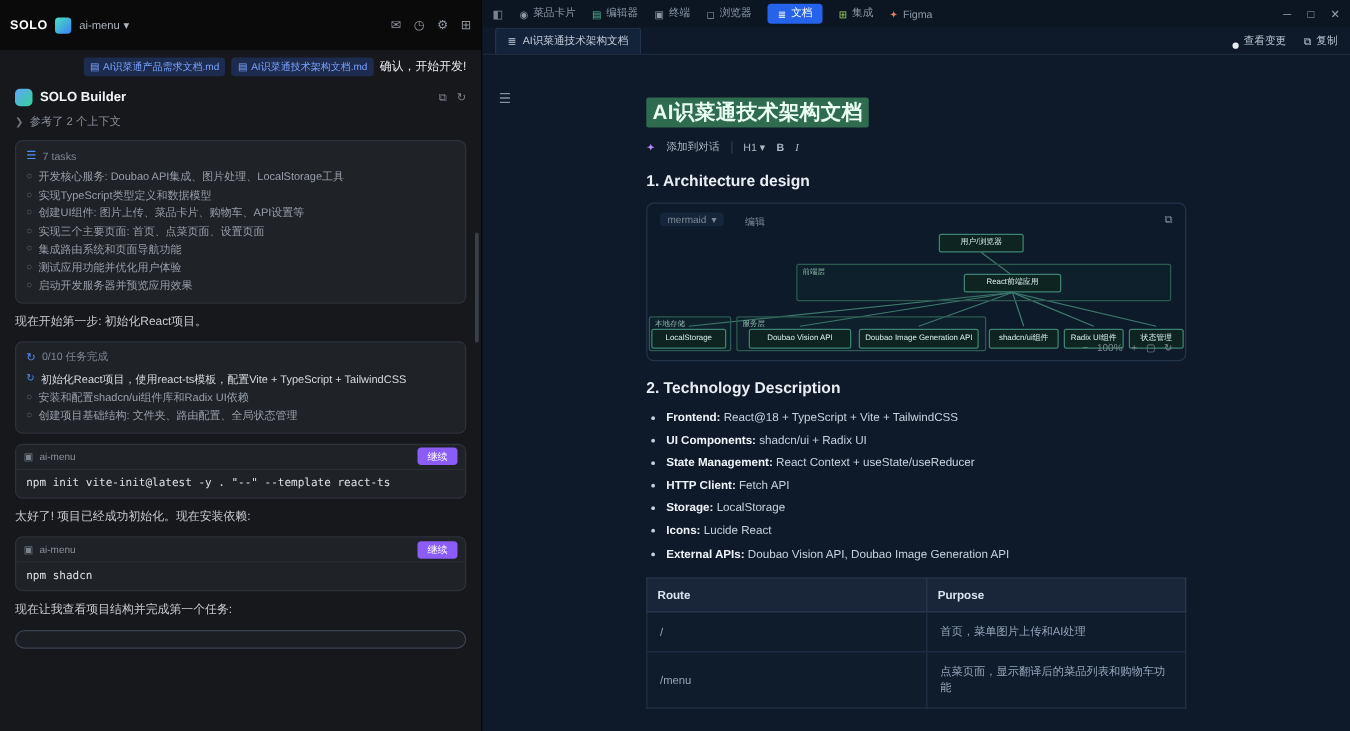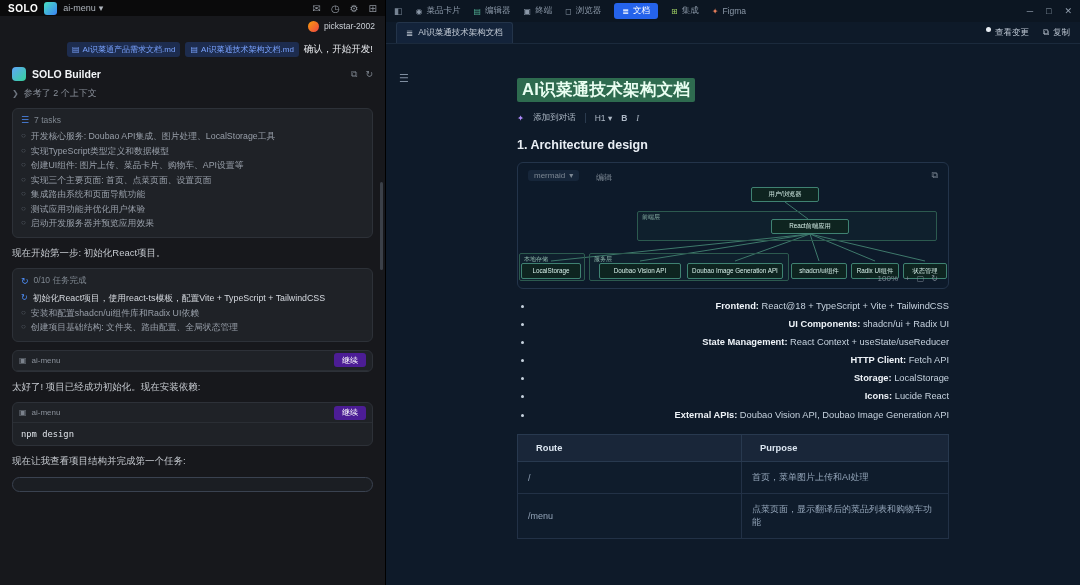--- a/index.html
+++ b/index.html
@@ -2,21 +2,21 @@
 <html><head>
 <meta charset="utf-8">
 <style>
   * { margin:0; padding:0; box-sizing:border-box; }
   html,body { width:1080px; height:585px; overflow:hidden; background:#0e1826;
     font-family:"Liberation Sans","DejaVu Sans",sans-serif; }
   .app { display:flex; width:1080px; height:585px; }
 
   
   .left { width:386px; height:585px; background:#17181c; display:flex; flex-direction:column; border-right:1px solid #000; }
-  .l-topbar { height:16px; background:#0a0a0b; display:flex; align-items:center; padding:0 8px; gap:6px; flex:0 0 auto; }
+  .l-topbar { height:40px; background:#0a0a0b; display:flex; align-items:center; padding:0 8px; gap:6px; flex:0 0 auto; }
   .logo { color:#fff; font-weight:bold; font-size:10px; letter-spacing:.5px; }
   .logo-badge { width:13px; height:13px; border-radius:3px; background:linear-gradient(135deg,#49e0c0,#3b82f6); display:inline-block; }
   .menu-btn { color:#aeb4bc; font-size:9px; display:flex; align-items:center; gap:3px; cursor:pointer; }
   .l-top-icons { margin-left:auto; display:flex; gap:10px; color:#8d939c; font-size:10px; }
   .l-top-icons span { cursor:pointer; }
   .userbar { height:20px; display:flex; align-items:center; justify-content:flex-end; gap:5px; padding:0 10px; flex:0 0 auto; }
   .avatar { width:11px; height:11px; border-radius:50%; background:linear-gradient(135deg,#f59e0b,#ef4444); }
   .username { color:#c9ced5; font-size:8.5px; }
 
   .chat { flex:1; padding:2px 12px 8px 12px; position:relative; overflow:hidden; color:#c6cad0; font-size:10px; }
@@ -40,37 +40,37 @@
   .card-hd .hd-ic { color:#4e8ef7; font-size:9px; }
   .titem { display:flex; align-items:flex-start; gap:5px; font-size:8.8px; color:#989fa9; line-height:12.5px; padding:1px 0; }
   .titem .ci { color:#5a616b; font-size:8px; line-height:12px; flex:0 0 auto; }
   .titem.active { color:#d6dae0; }
   .titem.active .ci { color:#4e8ef7; }
 
   .term { background:#1f2227; border:1px solid #2d3138; border-radius:6px; margin:8px 0; overflow:hidden; }
   .term-hd { display:flex; align-items:center; height:20px; padding:0 6px; gap:5px; border-bottom:1px solid #2a2e34; }
   .term-hd .tic { color:#7b828c; font-size:8px; }
   .term-hd .tlabel { color:#8a919b; font-size:8px; }
-  .cont-btn { margin-left:auto; background:#4c1d95; color:#fff; font-size:8px; padding:1.5px 8px; border-radius:3px; border:none; cursor:pointer; }
+  .cont-btn { margin-left:auto; background:#8b5cf6; color:#fff; font-size:8px; padding:1.5px 8px; border-radius:3px; border:none; cursor:pointer; }
   .term-body { padding:6px 8px; font-family:"DejaVu Sans Mono","Liberation Mono",monospace; font-size:8.8px; color:#dde1e7; }
 
   .inputbox { border:1px solid #3a4250; background:#1b1e23; border-radius:8px; padding:7px 8px 6px; margin-top:8px; }
 
   
   .right { flex:1; height:585px; background:#0e1a29; display:flex; flex-direction:column; }
   .r-tabbar { height:22px; background:#0c1622; display:flex; align-items:center; padding:0 8px; gap:13px; font-size:8.5px; color:#8b98a8; flex:0 0 auto; }
   .r-tabbar .panel-ic { color:#76839302; color:#768393; font-size:9px; }
   .tab { display:flex; align-items:center; gap:4px; cursor:pointer; white-space:nowrap; }
   .tab .tic { font-size:8px; }
   .tab.active { background:#2563eb; color:#fff; border-radius:3px; padding:2px 8px; }
   .winctl { margin-left:auto; display:flex; gap:13px; color:#93a0af; font-size:9px; }
   .r-filebar { height:22px; background:#0e1a29; border-bottom:1px solid #1b2a3c; display:flex; align-items:center; padding:0 10px; gap:6px; flex:0 0 auto; }
   .file-tab { display:flex; align-items:center; gap:5px; color:#c3cbd6; font-size:8.5px; background:#13233a; border:1px solid #23344a; border-bottom:none; border-radius:3px 3px 0 0; padding:2.5px 9px; height:100%; }
   .fb-acts { margin-left:auto; display:flex; align-items:center; gap:14px; color:#b9c3cf; font-size:8.5px; }
-  .fb-acts .grp { display:flex; align-items:flex-start; gap:4px; cursor:pointer; }
+  .fb-acts .grp { display:flex; align-items:flex-end; gap:4px; cursor:pointer; }
   .dot { width:5px; height:5px; border-radius:50%; background:#e8edf3; display:inline-block; }
 
   .r-content { flex:1; position:relative; overflow:hidden; }
   .hamburger { position:absolute; left:13px; top:28px; color:#7f8ea0; font-size:11px; cursor:pointer; }
   .doc { width:432px; margin:22px auto 0; }
   .doc-title { font-size:16.5px; font-weight:bold; color:#eafff2; display:inline-block; background:#2e6b4f; padding:1px 5px; border-radius:2px; letter-spacing:.3px; }
   .doc-toolbar { display:flex; align-items:center; gap:9px; margin:9px 0 4px; color:#aeb9c6; font-size:8.5px; }
   .doc-toolbar .sp { color:#b18cff; }
   .tdiv { width:1px; height:10px; background:#2a3a4e; }
   .tb-b { font-weight:bold; }
@@ -81,26 +81,26 @@
   .mtool { position:absolute; left:10px; top:7px; color:#7d8894; font-size:8px; background:#16263a; padding:1px 6px; border-radius:3px; display:flex; gap:4px; align-items:center; cursor:pointer; }
   .medit { position:absolute; left:78px; top:9px; color:#7d8894; font-size:8px; cursor:pointer; }
   .mcopy { position:absolute; right:10px; top:7px; color:#7d8894; font-size:9px; cursor:pointer; }
   .mzoom { position:absolute; right:10px; bottom:5px; display:flex; gap:7px; align-items:center; color:#7d8894; font-size:8px; }
   .canvas { position:absolute; left:1px; top:22px; width:430px; height:102px; }
   .node { position:absolute; background:#0e2420; border:1px solid #3f8272; border-radius:2px; color:#d6efe8; font-size:6.3px; display:flex; align-items:center; justify-content:center; text-align:center; line-height:1.1; padding:1px; }
   .grp-box { position:absolute; border:1px solid #2c5a4f; border-radius:2px; background:rgba(40,90,78,.10); }
   .grp-lab { position:absolute; font-size:6px; color:#8fb8ac; top:1px; left:4px; }
   .edges { position:absolute; inset:0; }
 
-  ul.tech { padding-left:16px; margin:0 0 0;text-align:right; }
+  ul.tech { padding-left:16px; margin:0 0 0; }
   ul.tech li { font-size:9.3px; line-height:14.6px; color:#c6d2de; margin:3.5px 0; }
   ul.tech b { color:#eef3f8; }
 
   table.routes { width:100%; border-collapse:collapse; margin:12px 0 6px; }
-  table.routes th { background:#192639; color:#dbe5f0; font-size:9.3px; text-align:left; padding:8px 18px; border:1px solid #28394f; font-weight:bold; }
+  table.routes th { background:#192639; color:#dbe5f0; font-size:9.3px; text-align:left; padding:8px 8px; border:1px solid #28394f; font-weight:bold; }
   table.routes td { background:#0f1c2c; color:#93a4b8; font-size:9px; padding:9px 10px; border:1px solid #223146; }
   table.routes .c1 { width:52%; }
 </style>
 </head>
 <body>
 
 <div class="app">
 
   <div class="left">
 
@@ -112,24 +112,20 @@
         <span>▾</span>
       </span>
       <span class="l-top-icons">
         <span>✉</span>
         <span>◷</span>
         <span>⚙</span>
         <span>⊞</span>
       </span>
     </div>
 
-    <div class="userbar">
-      <span class="avatar"></span>
-      <span class="username">pickstar-2002</span>
-    </div>
 
     <div class="chat">
       <div class="scroll-thumb"></div>
 
       <div class="umsg">
         <span class="chip">
           <span>▤</span>
           <span>AI识菜通产品需求文档.md</span>
         </span>
         <span class="chip">
@@ -209,31 +205,32 @@
           <span>创建项目基础结构: 文件夹、路由配置、全局状态管理</span>
         </div>
       </div>
 
       <div class="term">
         <div class="term-hd">
           <span class="tic">▣</span>
           <span class="tlabel">ai-menu</span>
           <button class="cont-btn">继续</button>
         </div>
+        <div class="term-body">npm init vite-init@latest -y . "--" --template react-ts</div>
       </div>
 
       <p class="para">太好了! 项目已经成功初始化。现在安装依赖:</p>
 
       <div class="term">
         <div class="term-hd">
           <span class="tic">▣</span>
           <span class="tlabel">ai-menu</span>
           <button class="cont-btn">继续</button>
         </div>
-        <div class="term-body">npm design</div>
+        <div class="term-body">npm shadcn</div>
       </div>
 
       <p class="para">现在让我查看项目结构并完成第一个任务:</p>
 
       <div class="inputbox">
         
         
         
       </div>
 
@@ -355,20 +352,21 @@
 
           <div class="mzoom">
             <span>−</span>
             <span>100%</span>
             <span>+</span>
             <span>▢</span>
             <span>↻</span>
           </div>
         </div>
 
+        <div class="sec">2. Technology Description</div>
         <ul class="tech">
           <li><b>Frontend:</b> <span>React@18 + TypeScript + Vite + TailwindCSS</span></li>
           <li><b>UI Components:</b> <span>shadcn/ui + Radix UI</span></li>
           <li><b>State Management:</b> <span>React Context + useState/useReducer</span></li>
           <li><b>HTTP Client:</b> <span>Fetch API</span></li>
           <li><b>Storage:</b> <span>LocalStorage</span></li>
           <li><b>Icons:</b> <span>Lucide React</span></li>
           <li><b>External APIs:</b> <span>Doubao Vision API, Doubao Image Generation API</span></li>
         </ul>
 

